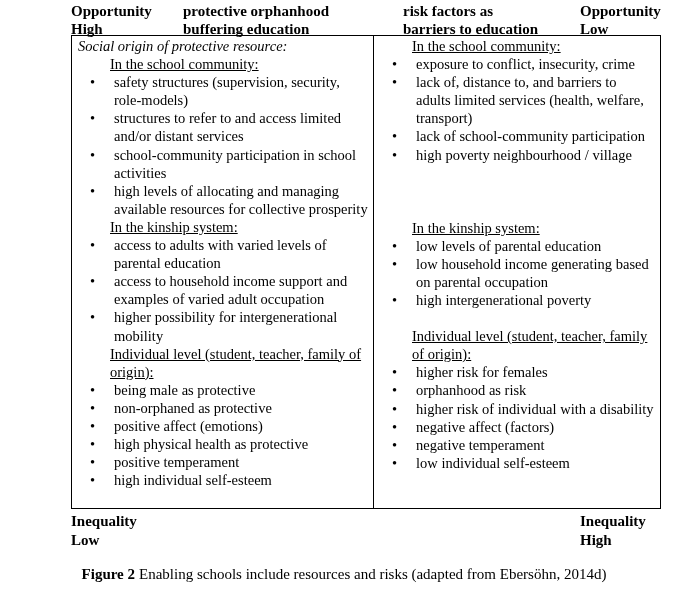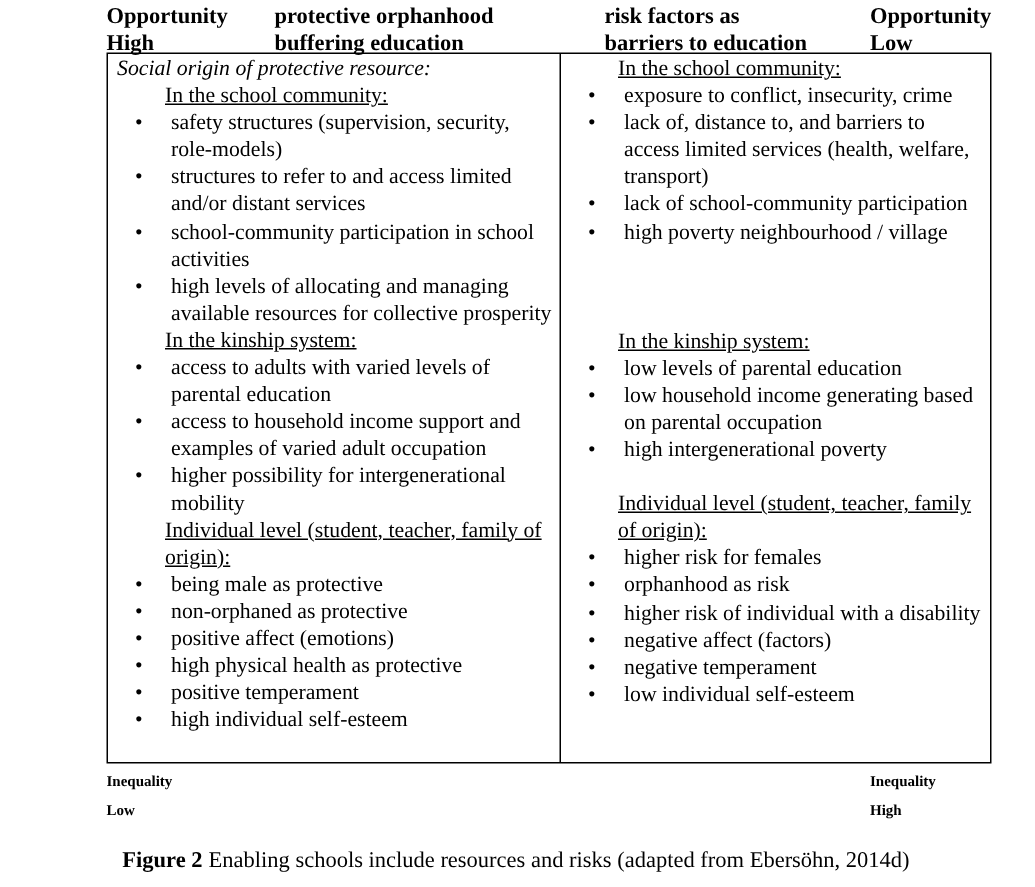--- a/index.html
+++ b/index.html
@@ -54,21 +54,21 @@
   ul.blist li::before { content: "\2022"; position: absolute; left: 12px; }
 
   .spacer3 { height: 55px; }
   .spacer1 { height: 18px; }
 
   
   .bottom-row {
     display: flex;
     justify-content: space-between;
     font-weight: bold;
-    font-size: 10px;
+    font-size: 15px;
     line-height: 19px;
     margin-top: 3px;
   }
   .bottom-right { width: 81px; }
 
   
   .caption {
     width: 688px;
     text-align: center;
     font-size: 15px;
@@ -130,21 +130,21 @@
           <li>positive temperament</li>
           <li>high individual self-esteem</li>
         </ul>
       </div>
 
       <div class="cell cell-right">
 
         <div class="sec-head">In the school community:</div>
         <ul class="blist">
           <li>exposure to conflict, insecurity, crime</li>
-          <li>lack of, distance to, and barriers to access limited services (health, welfare, transport)</li>
+          <li>lack of, distance to, and barriers to adults limited services (health, welfare, transport)</li>
           <li>lack of school-community participation</li>
           <li>high poverty neighbourhood / village</li>
         </ul>
 
         <div class="spacer3"></div>
 
         <div class="sec-head">In the kinship system:</div>
         <ul class="blist">
           <li>low levels of parental education</li>
           <li>low household income generating based on parental occupation</li>

